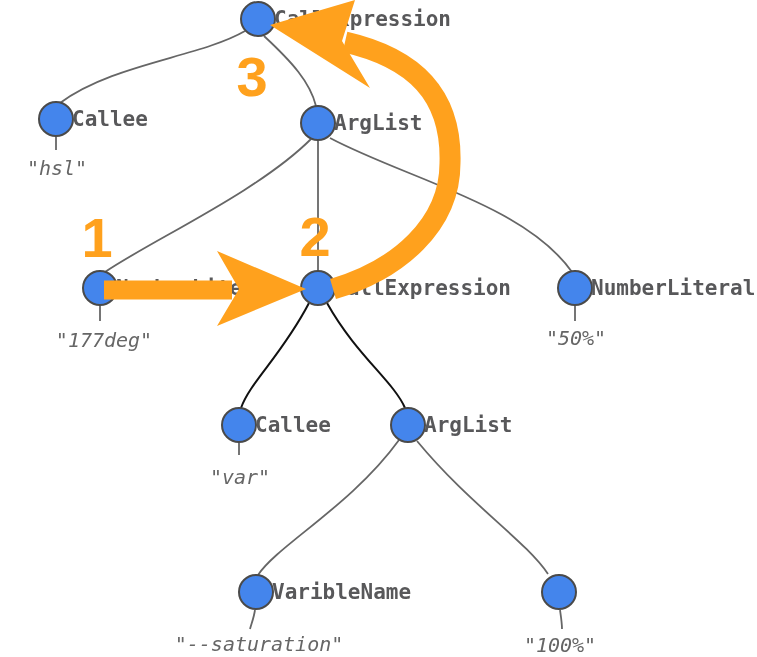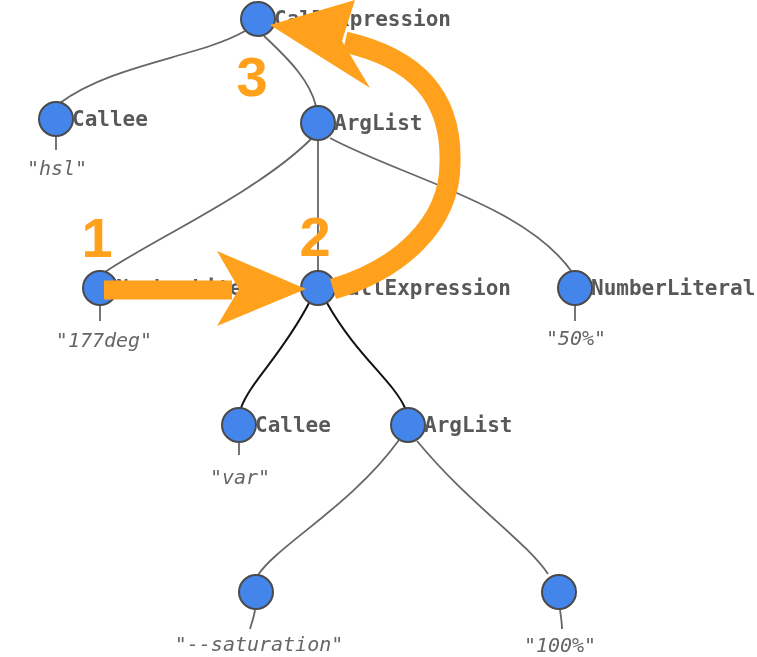--- a/index.html
+++ b/index.html
@@ -98,20 +98,21 @@
   <div class="node n-num100"></div>
 
   <div class="label l-root">CallExpression</div>
   <div class="label l-callee1">Callee</div>
   <div class="label l-arglist1">ArgList</div>
   <div class="label l-num177">NumberLiteral</div>
   <div class="label l-call2">CallExpression</div>
   <div class="label l-num50">NumberLiteral</div>
   <div class="label l-callee2">Callee</div>
   <div class="label l-arglist2">ArgList</div>
+  <div class="label l-varname">VaribleName</div>
 
   <div class="value v-callee1">"hsl"</div>
   <div class="value v-num177">"177deg"</div>
   <div class="value v-num50">"50%"</div>
   <div class="value v-callee2">"var"</div>
   <div class="value v-varname">"--saturation"</div>
   <div class="value v-num100">"100%"</div>
 
   <svg id="arrows" width="757" height="657" viewBox="0 0 757 657">
     <g fill="#ffa11d" stroke="none">

